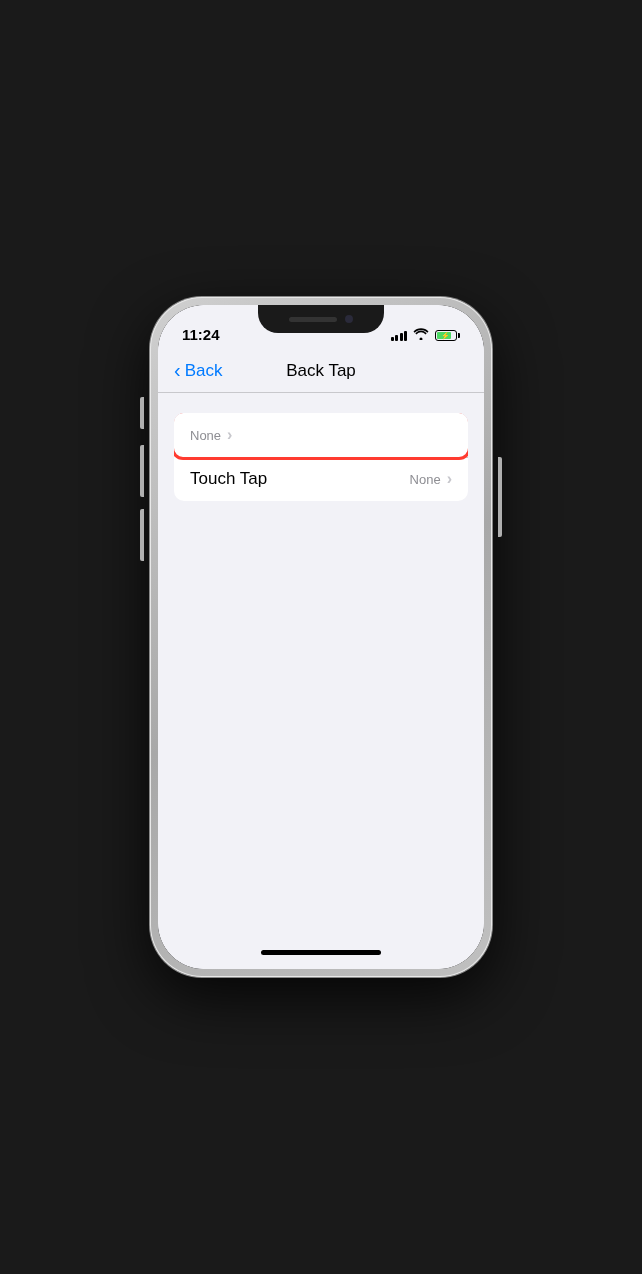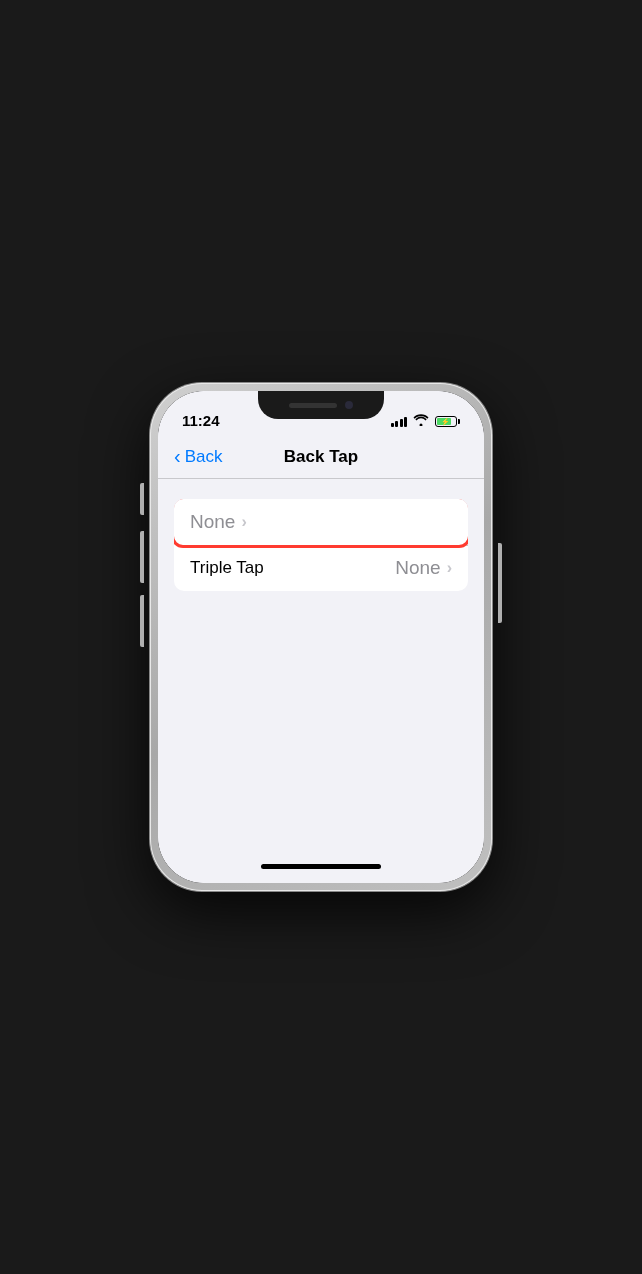--- a/index.html
+++ b/index.html
@@ -8,21 +8,21 @@
       background: #1a1a1a;
       display: flex;
       justify-content: center;
       align-items: center;
       min-height: 100vh;
       font-family: -apple-system, BlinkMacSystemFont, 'SF Pro Text', 'Helvetica Neue', sans-serif;
     }
 
     .phone-outer {
       width: 342px;
-      height: 508px;
+      height: 680px;
       background: linear-gradient(145deg, #d0d0d0, #a8a8a8, #c0c0c0);
       border-radius: 52px;
       padding: 8px;
       box-shadow:
         0 0 0 1px #888,
         inset 0 0 0 1px #e8e8e8,
         0 20px 60px rgba(0,0,0,0.8);
       position: relative;
     }
 
@@ -218,21 +218,21 @@
     }
 
     .nav-back-chevron {
       font-size: 20px;
       line-height: 1;
       margin-top: -1px;
     }
 
     .nav-title {
       font-size: 17px;
-      font-weight: 700;
+      font-weight: 400;
       color: #000;
       text-align: center;
       flex: 1;
     }
 
     .nav-right {
       flex: 1;
     }
 
     
@@ -268,21 +268,21 @@
       background: #c8c8cc;
     }
 
     .row-label {
       font-size: 17px;
       color: #000;
       flex: 1;
     }
 
     .row-value {
-      font-size: 19px;
+      font-size: 13px;
       color: #8e8e93;
       margin-right: 6px;
     }
 
     .row-chevron {
       color: #c7c7cc;
       font-size: 16px;
       font-weight: 600;
     }
 
@@ -371,21 +371,21 @@
       <div class="content">
         <div class="settings-group">
 
           <div class="settings-row" style="position:relative;">
             <div class="double-tap-highlight"></div>
             <span class="row-value">None</span>
             <span class="row-chevron">›</span>
           </div>
 
           <div class="settings-row">
-            <span class="row-label">Triple Tap</span>
+            <span class="row-label">Touch Tap</span>
             <span class="row-value">None</span>
             <span class="row-chevron">›</span>
           </div>
 
         </div>
       </div>
 
       <div class="home-indicator">
         <div class="home-bar"></div>
       </div>

